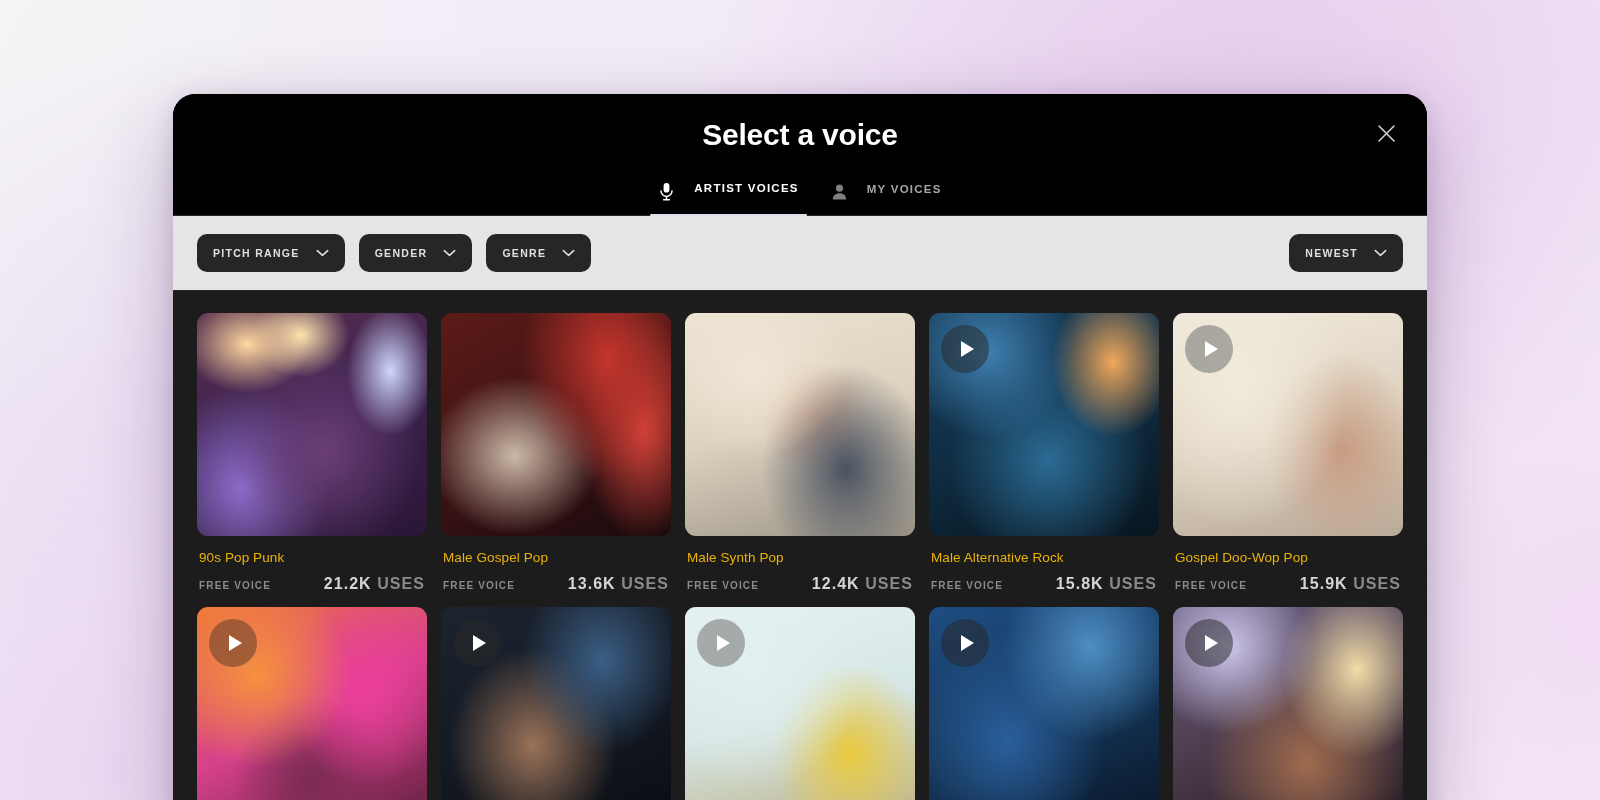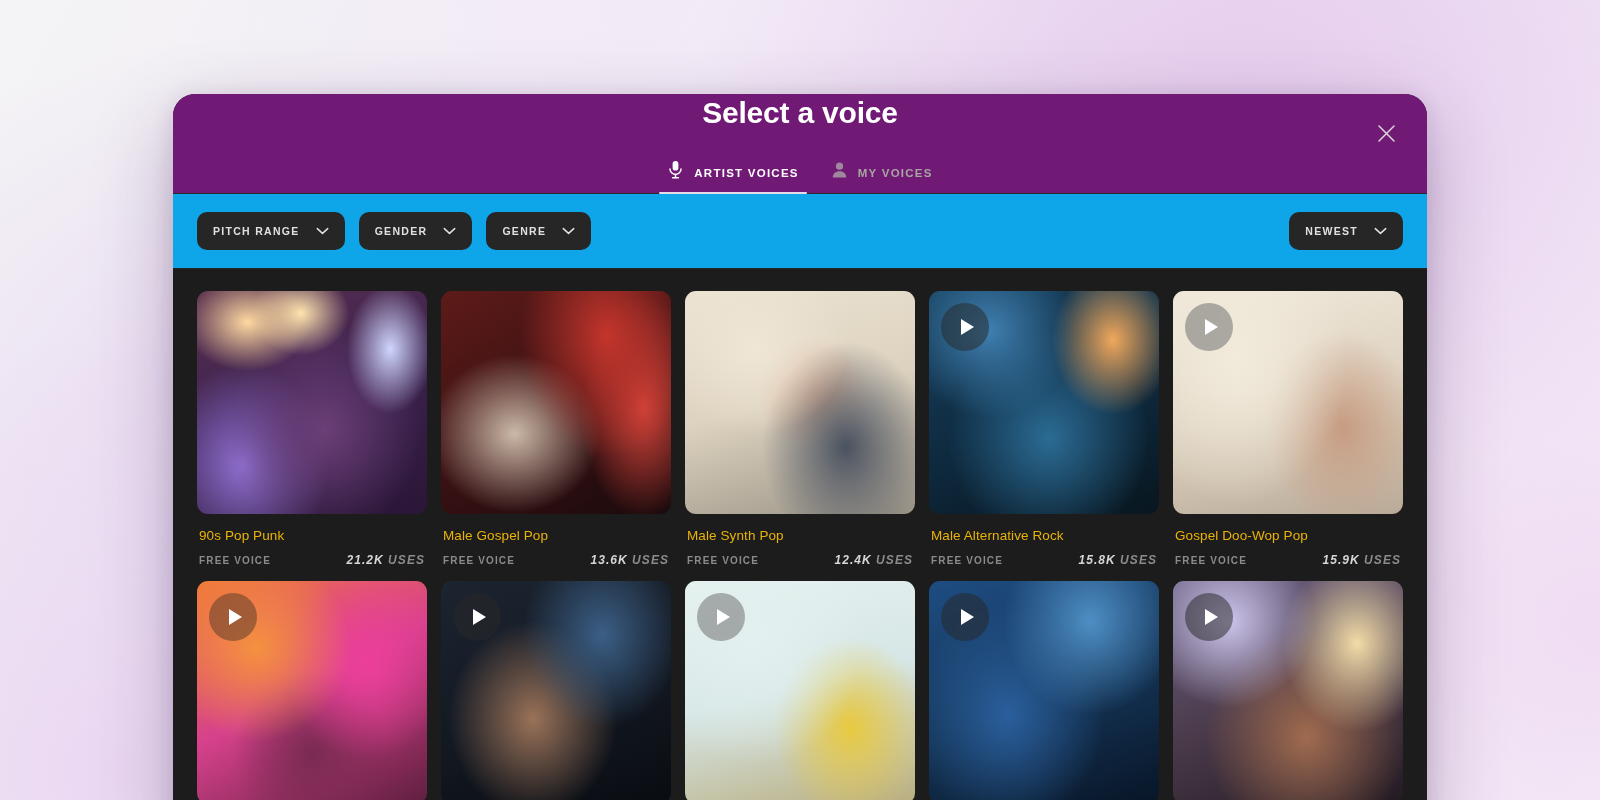--- a/index.html
+++ b/index.html
@@ -45,21 +45,22 @@
     overflow: hidden;
     display: flex;
     flex-direction: column;
     z-index: 2;
   }
 
   
   .modal-header {
     position: relative;
     flex: 0 0 auto;
-    background: #701a75;
+    padding-top: 22px;
+    background: #000000;
   }
   .modal-title {
     text-align: center;
     color: #ffffff;
     font-size: 30px;
     font-weight: 700;
     letter-spacing: -0.2px;
     line-height: 38px;
     padding: 0 60px;
   }
@@ -83,22 +84,22 @@
   .tabs {
     display: flex;
     justify-content: center;
     align-items: flex-end;
     gap: 0px;
     margin-top: 22px;
     border-bottom: 1px solid #2a2a2a;
   }
   .tab {
     display: flex;
-    align-items: flex-end;
-    gap: 10px;
+    align-items: flex-start;
+    gap: 19px;
     padding: 6px 16px 14px 16px;
     cursor: pointer;
     position: relative;
     background: none;
     border: none;
   }
   .tab-label {
     color: #a8a5a3;
     font-size: 11.5px;
     font-weight: 700;
@@ -120,21 +121,21 @@
   }
 
   
   .filter-bar {
     flex: 0 0 auto;
     display: flex;
     align-items: center;
     justify-content: space-between;
     padding: 18px 24px 18px 24px;
     border-bottom: 1px solid #262626;
-    background: #0ea5e9;
+    background: #e5e5e5;
   }
   .filter-group { display: flex; gap: 14px; }
   .pill {
     display: inline-flex;
     align-items: center;
     gap: 16px;
     height: 38px;
     padding: 0 16px;
     border-radius: 10px;
     background: #262626;
@@ -218,21 +219,21 @@
     align-items: baseline;
     justify-content: space-between;
   }
   .card-badge {
     color: #8d8b89;
     font-size: 10px;
     font-weight: 700;
     letter-spacing: 1.15px;
     text-transform: uppercase;
   }
-  .card-uses { font-size: 12px; letter-spacing: 1.05px; text-transform: uppercase; font-style: italic; }
+  .card-uses { font-size: 16px; letter-spacing: 1.05px; text-transform: uppercase; }
   .card-uses b { color: #d8d6d4; font-weight: 700; }
   .card-uses span { color: #8d8b89; font-weight: 700; }
 
   
   .art-a { background:
       radial-gradient(90px 70px at 22% 14%, #ffd9a0 0%, rgba(255,217,160,0) 70%),
       radial-gradient(70px 60px at 45% 10%, #ffe6b0 0%, rgba(255,230,176,0) 70%),
       radial-gradient(60px 90px at 84% 26%, #cfd6ff 0%, rgba(207,214,255,0) 72%),
       radial-gradient(140px 150px at 55% 62%, #6b3f78 0%, rgba(107,63,120,0) 70%),
       radial-gradient(120px 140px at 20% 78%, #8f6fd0 0%, rgba(143,111,208,0) 72%),

